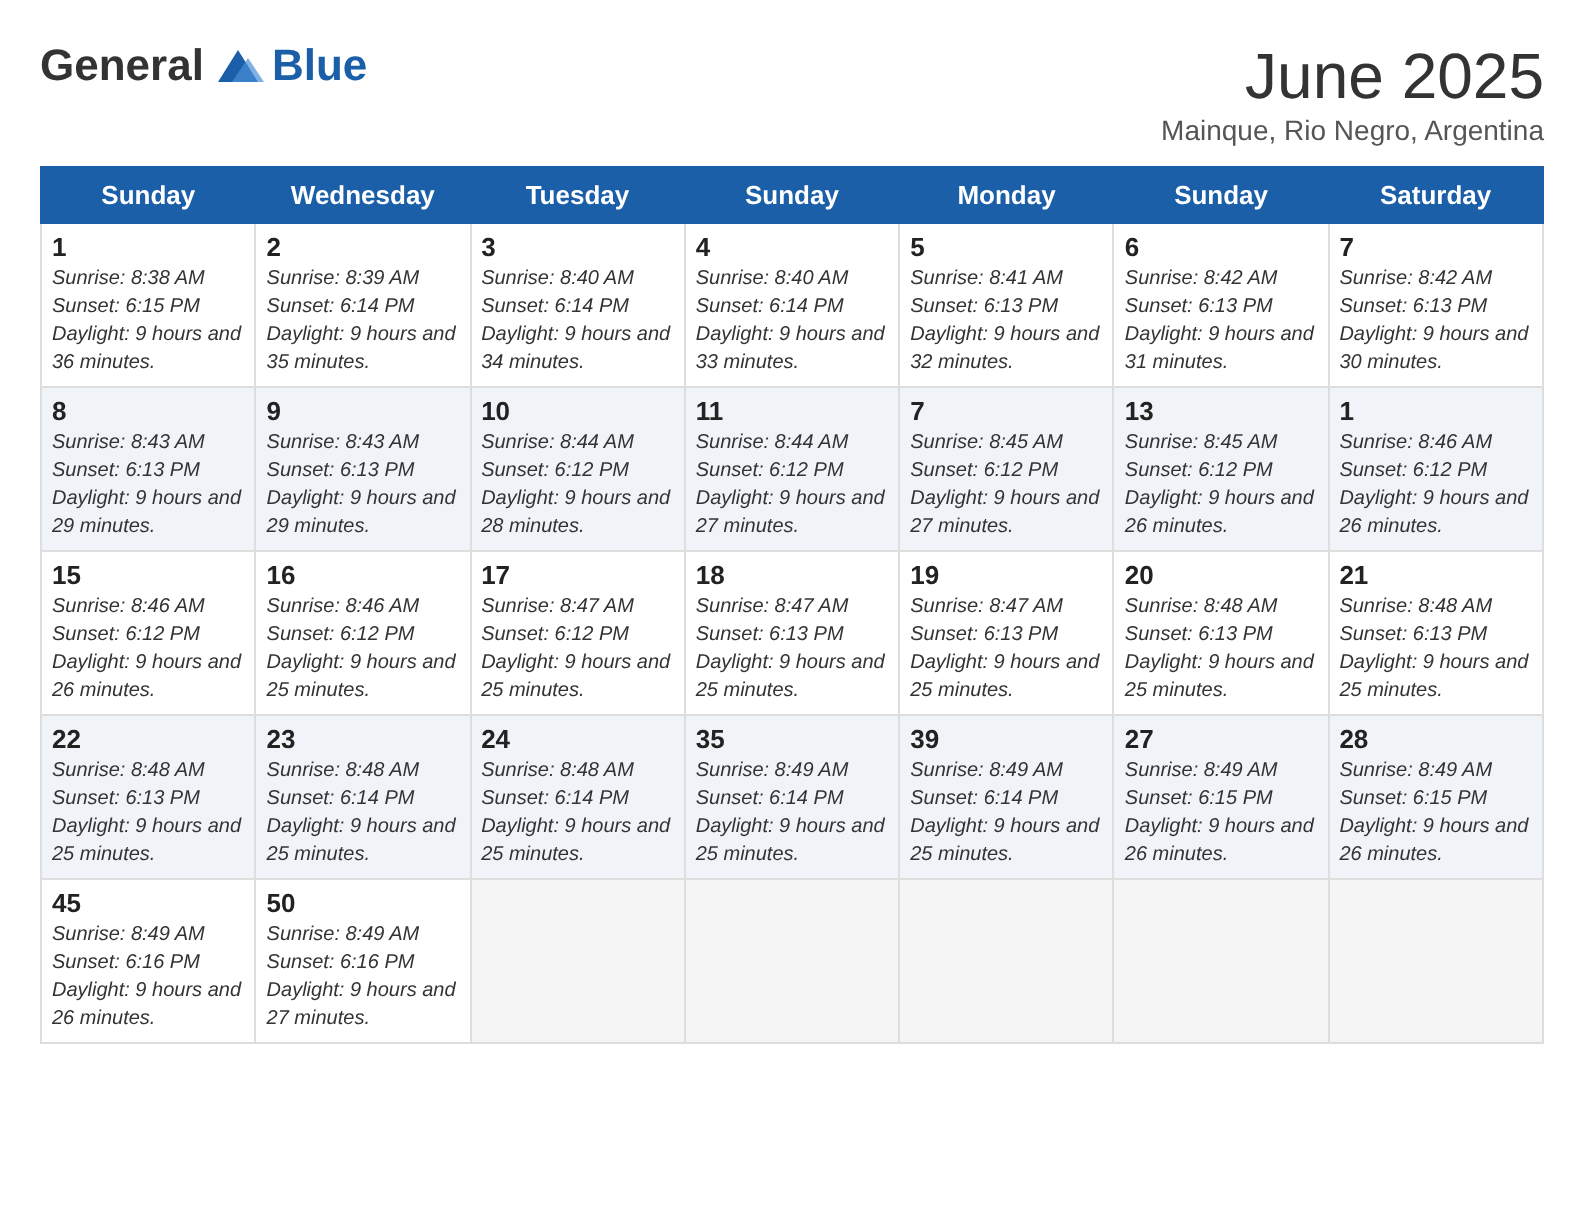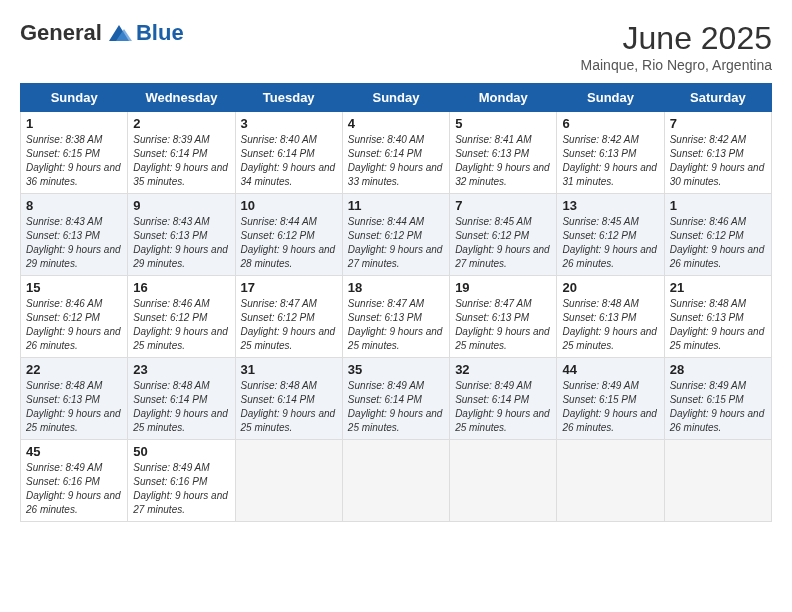--- a/index.html
+++ b/index.html
@@ -266,39 +266,39 @@
 Sunset: 6:13 PM
 Daylight: 9 hours and 25 minutes.</div>
         </td>
         <td>
           <span class="day-number">23</span>
           <div class="day-info">Sunrise: 8:48 AM
 Sunset: 6:14 PM
 Daylight: 9 hours and 25 minutes.</div>
         </td>
         <td>
-          <span class="day-number">31</span>
+          <span class="day-number">24</span>
           <div class="day-info">Sunrise: 8:48 AM
 Sunset: 6:14 PM
 Daylight: 9 hours and 25 minutes.</div>
         </td>
         <td>
           <span class="day-number">35</span>
           <div class="day-info">Sunrise: 8:49 AM
 Sunset: 6:14 PM
 Daylight: 9 hours and 25 minutes.</div>
         </td>
         <td>
-          <span class="day-number">32</span>
-          <div class="day-info">Sunrise: 8:49 AM
-Sunset: 6:14 PM
-Daylight: 9 hours and 25 minutes.</div>
-        </td>
-        <td>
-          <span class="day-number">44</span>
+          <span class="day-number">39</span>
+          <div class="day-info">Sunrise: 8:49 AM
+Sunset: 6:14 PM
+Daylight: 9 hours and 25 minutes.</div>
+        </td>
+        <td>
+          <span class="day-number">27</span>
           <div class="day-info">Sunrise: 8:49 AM
 Sunset: 6:15 PM
 Daylight: 9 hours and 26 minutes.</div>
         </td>
         <td>
           <span class="day-number">28</span>
           <div class="day-info">Sunrise: 8:49 AM
 Sunset: 6:15 PM
 Daylight: 9 hours and 26 minutes.</div>
         </td>

